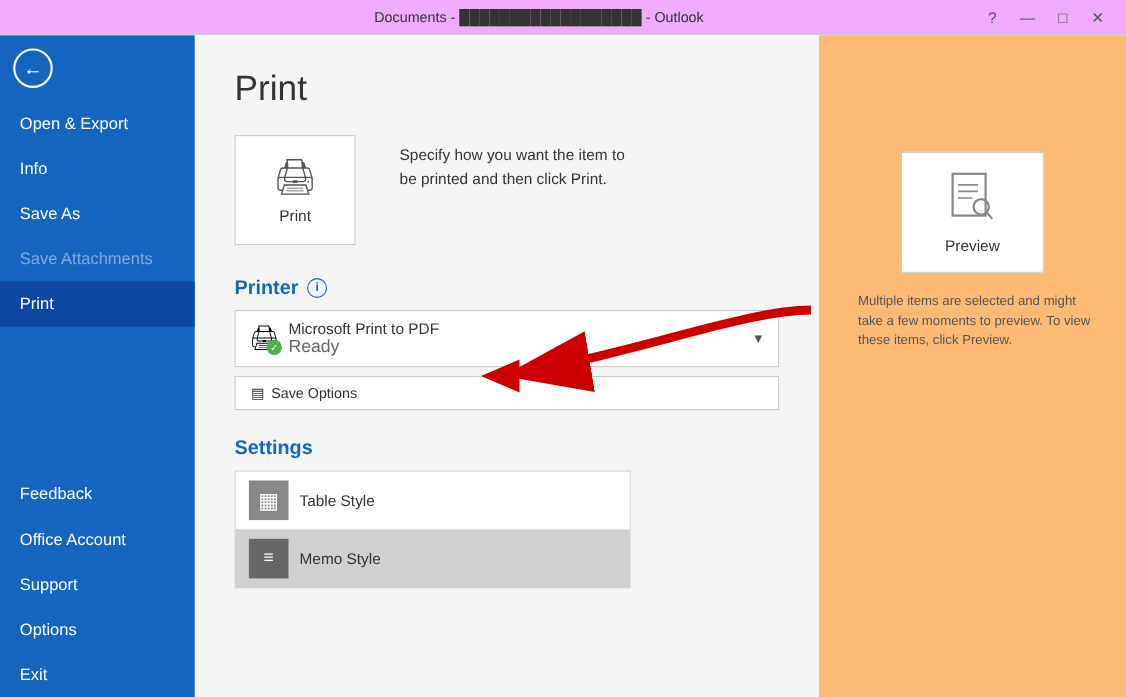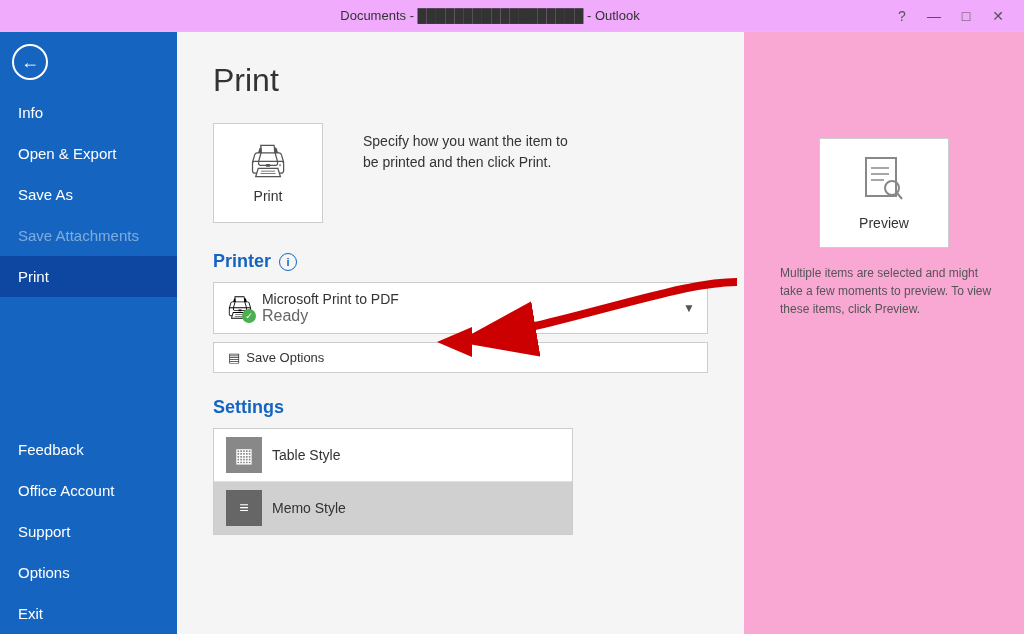--- a/index.html
+++ b/index.html
@@ -242,21 +242,21 @@
       font-size: 18px;
       flex-shrink: 0;
     }
     .settings-label { font-size: 14px; color: #333; }
 
     
     .preview-panel {
       width: 280px;
       flex-shrink: 0;
       padding: 30px 20px 20px 20px;
-      background: #f9a8d4;
+      background: #fdba74;
       display: flex;
       flex-direction: column;
       align-items: center;
       gap: 16px;
     }
     .preview-box {
       width: 130px;
       height: 110px;
       background: white;
       border: 1px solid #ccc;
@@ -299,22 +299,22 @@
     <div class="titlebar-btn close">✕</div>
   </div>
 </div>
 
 <div class="app-body">
 
   <div class="sidebar">
     <div class="sidebar-back">
       <div class="back-circle">←</div>
     </div>
+    <div class="sidebar-item">Open &amp; Export</div>
     <div class="sidebar-item">Info</div>
-    <div class="sidebar-item">Open &amp; Export</div>
     <div class="sidebar-item">Save As</div>
     <div class="sidebar-item disabled">Save Attachments</div>
     <div class="sidebar-item active">Print</div>
     <div class="sidebar-spacer"></div>
     <div class="sidebar-item">Feedback</div>
     <div class="sidebar-item">Office Account</div>
     <div class="sidebar-item">Support</div>
     <div class="sidebar-item">Options</div>
     <div class="sidebar-item">Exit</div>
   </div>

